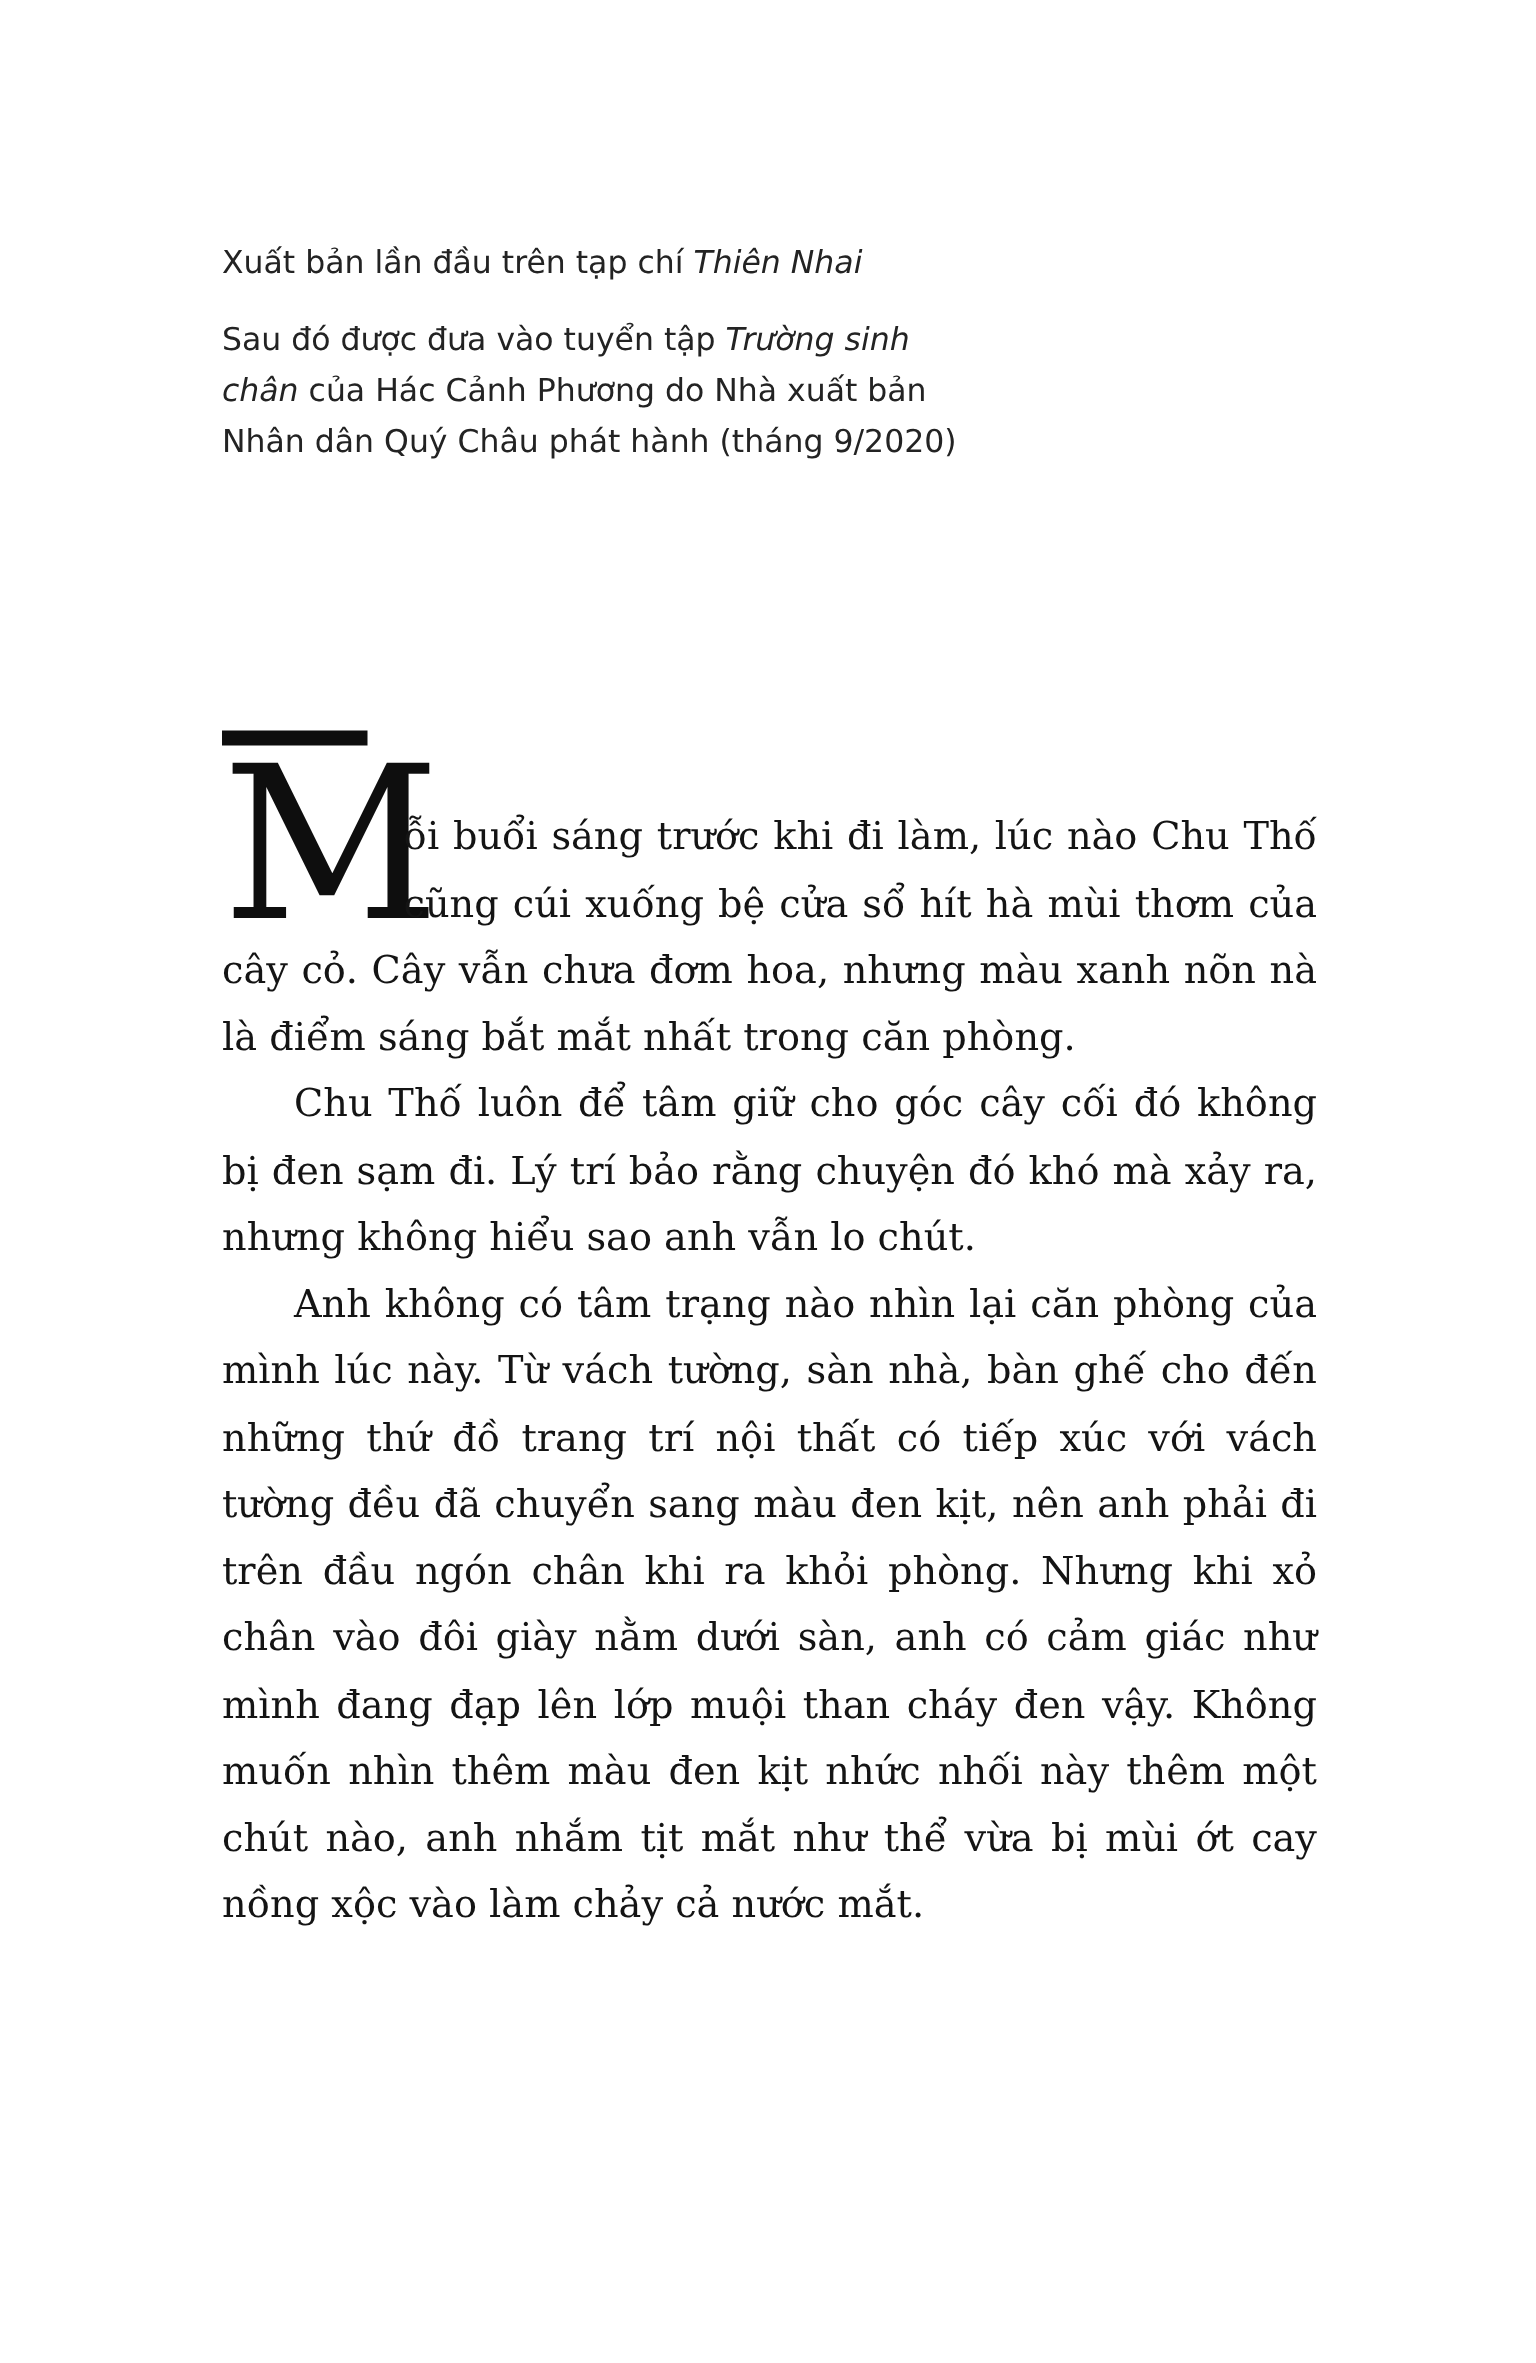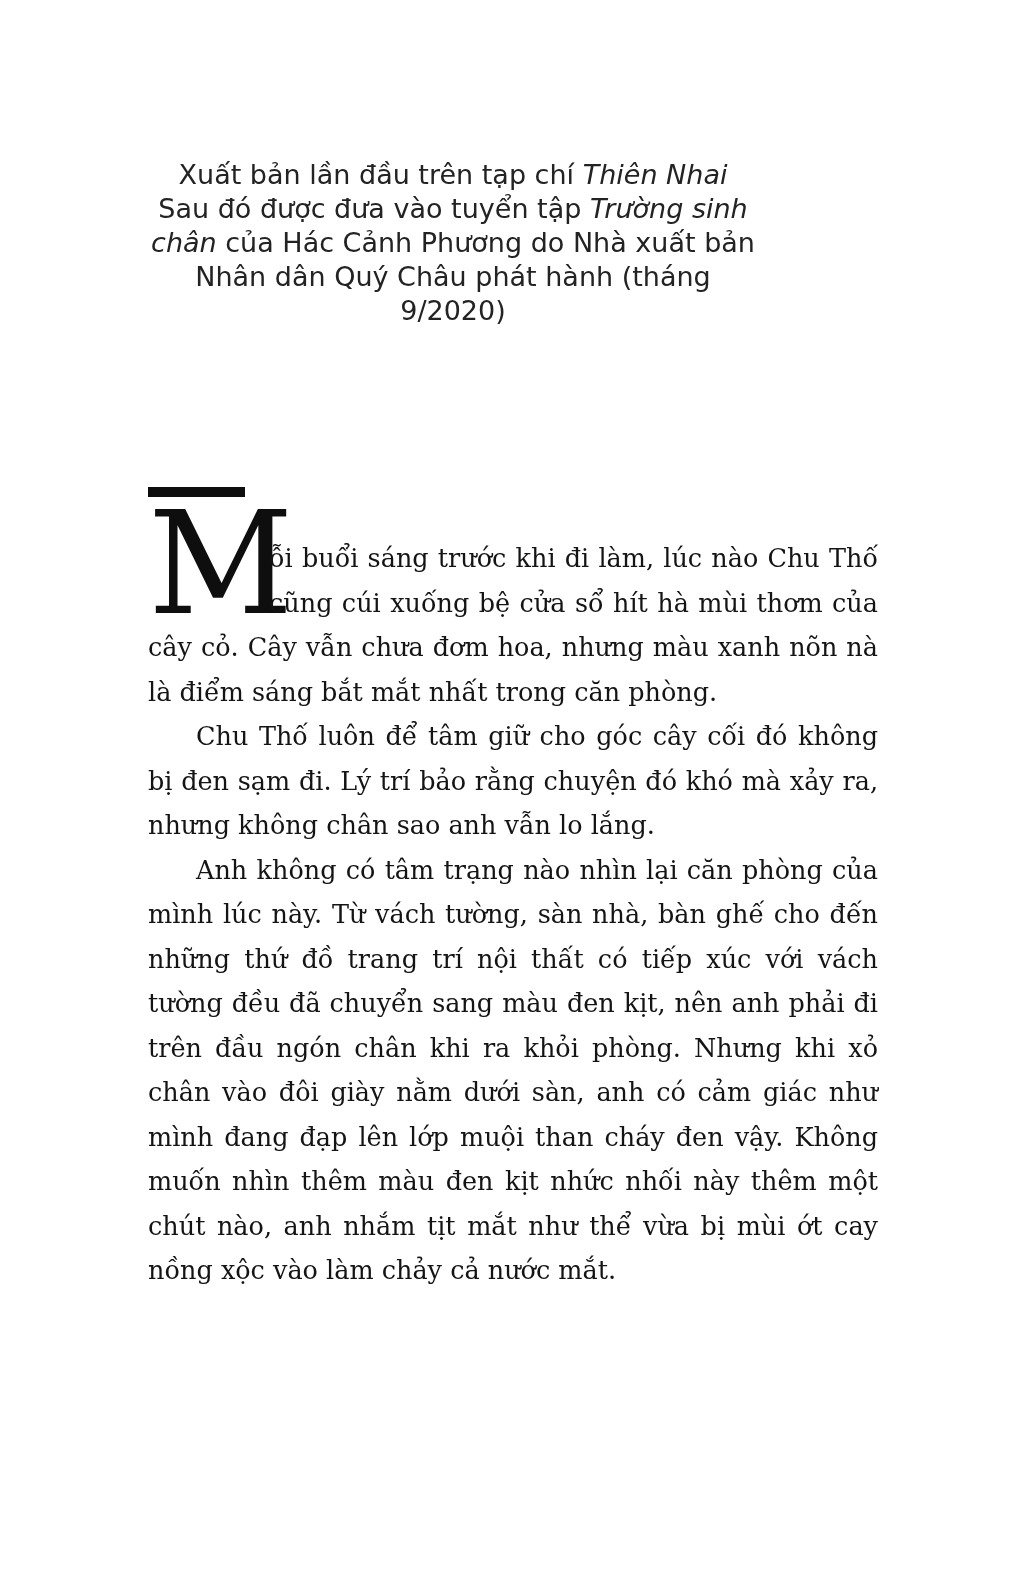--- a/index.html
+++ b/index.html
@@ -17,26 +17,25 @@
     color: #161616;
   }
 
   
   .pub-notes {
     position: absolute;
     left: 148px;
     top: 158px;
     width: 610px;
     font-family: "DejaVu Sans", "Liberation Sans", sans-serif;
-    font-size: 27px;
+    font-size: 21px;
     line-height: 34px;
     color: #232323;
-    text-align: center;
   }
-  .note + .note { }
+  .note + .note { margin-top: 17px; }
   .note em { font-style: italic; }
 
   
   .body-text {
     position: absolute;
     left: 148px;
     top: 536px;
     width: 730px;
     font-family: "DejaVu Serif", "Liberation Serif", serif;
     font-size: 25.5px;
@@ -79,19 +78,19 @@
 
     <p class="note"><span>Sau đó được đưa vào tuyển tập </span><em>Trường sinh</em><br><em>chân</em><span> của Hác Cảnh Phương do Nhà xuất bản</span><br><span>Nhân dân Quý Châu phát hành (tháng 9/2020)</span></p>
   </header>
 
   <main class="body-text">
     <p class="para first"><span class="dropcap-wrap">
           <span class="dropcap-bar"></span>
           <span class="dropcap-letter">M</span>
         </span><span>ỗi buổi sáng trước khi đi làm, lúc nào Chu Thố cũng cúi xuống bệ cửa sổ hít hà mùi thơm của cây cỏ. Cây vẫn chưa đơm hoa, nhưng màu xanh nõn nà là điểm sáng bắt mắt nhất trong căn phòng.</span></p>
 
-    <p class="para indent">Chu Thố luôn để tâm giữ cho góc cây cối đó không bị đen sạm đi. Lý trí bảo rằng chuyện đó khó mà xảy ra, nhưng không chân sao anh vẫn lo lắng.</p>
+    <p class="para indent">Chu Thố luôn để tâm giữ cho góc cây cối đó không bị đen sạm đi. Lý trí bảo rằng chuyện đó khó mà xảy ra, nhưng không hiểu sao anh vẫn lo chút.</p>
 
     <p class="para indent">Anh không có tâm trạng nào nhìn lại căn phòng của mình lúc này. Từ vách tường, sàn nhà, bàn ghế cho đến những thứ đồ trang trí nội thất có tiếp xúc với vách tường đều đã chuyển sang màu đen kịt, nên anh phải đi trên đầu ngón chân khi ra khỏi phòng. Nhưng khi xỏ chân vào đôi giày nằm dưới sàn, anh có cảm giác như mình đang đạp lên lớp muội than cháy đen vậy. Không muốn nhìn thêm màu đen kịt nhức nhối này thêm một chút nào, anh nhắm tịt mắt như thể vừa bị mùi ớt cay nồng xộc vào làm chảy cả nước mắt.</p>
 
   </main>
 
 </div>
 
 </body></html>

